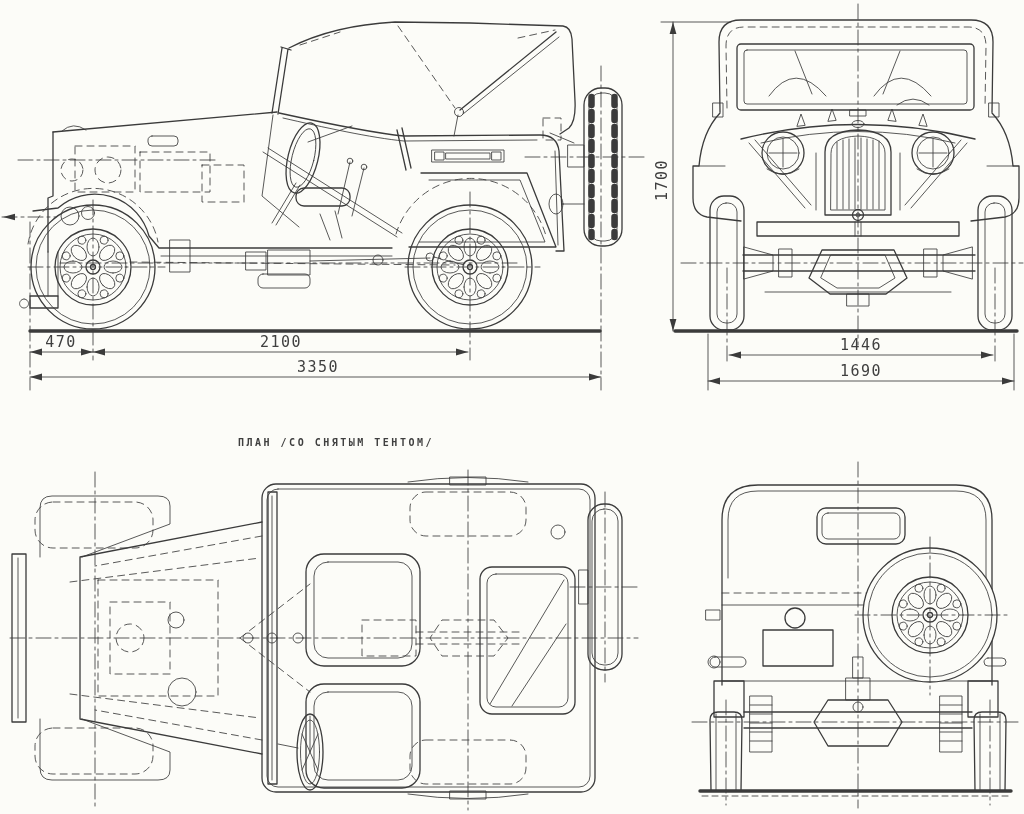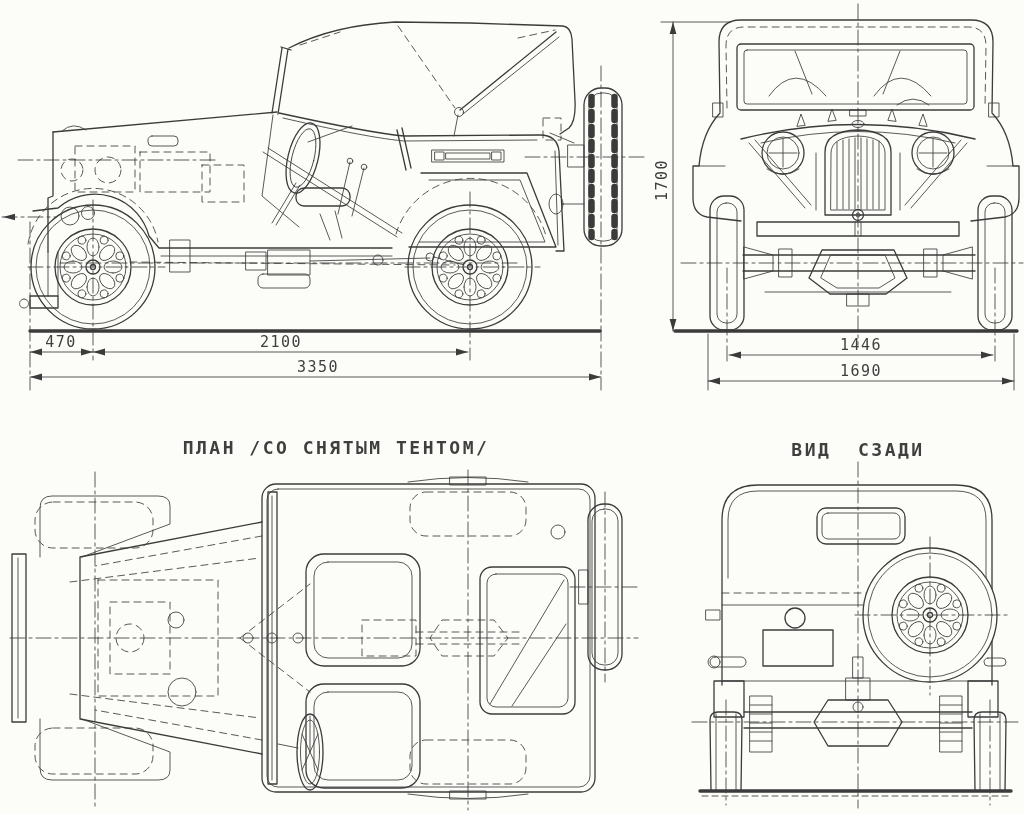--- a/index.html
+++ b/index.html
@@ -10,21 +10,21 @@
   
   .s{stroke:#3b3b3b;fill:none;stroke-width:1.3;stroke-linecap:round;stroke-linejoin:round;}
   .t{stroke-width:0.85;}
   .h{stroke-width:3.4;}
   .d{stroke-dasharray:7 5;}
   .dd{stroke-dasharray:15 4 3 4;}
   .fillp{fill:#fcfcf8;}
   .ink{fill:#3b3b3b;stroke:none;}
   text.dim{font-family:"DejaVu Sans Mono","Liberation Mono",monospace;
            font-size:15px;letter-spacing:1.5px;fill:#3f3f3f;text-anchor:middle;}
-  .viewlabel{position:absolute;color:#3f3f3f;font-size:18px;letter-spacing:2.5px;
+  .viewlabel{position:absolute;color:#3f3f3f;font-size:10px;letter-spacing:2.5px;
              text-align:center;white-space:pre;font-weight:bold;
              font-family:"DejaVu Sans Mono","Liberation Mono",monospace;}
 </style>
 </head>
 <body>
 
 <div class="sheet">
 
   <svg style="left:0;top:0" width="650" height="400" viewBox="0 0 650 400">
     <defs>
@@ -468,14 +468,13 @@
     </g>
 
     <g>
       <line class="s h" x1="12" y1="331" x2="323" y2="331"></line>
       <line class="s t" x1="14" y1="336" x2="321" y2="336" stroke-dasharray="6 4"></line>
     </g>
   </svg>
 
   <div class="viewlabel" style="left:166px;top:437px;width:340px">ПЛАН /СО СНЯТЫМ ТЕНТОМ/</div>
 
-  <div class="viewlabel" style="left:708px;top:439px;width:300px">ВИД  СЗАДИ</div>
 </div>
 
 </body></html>

